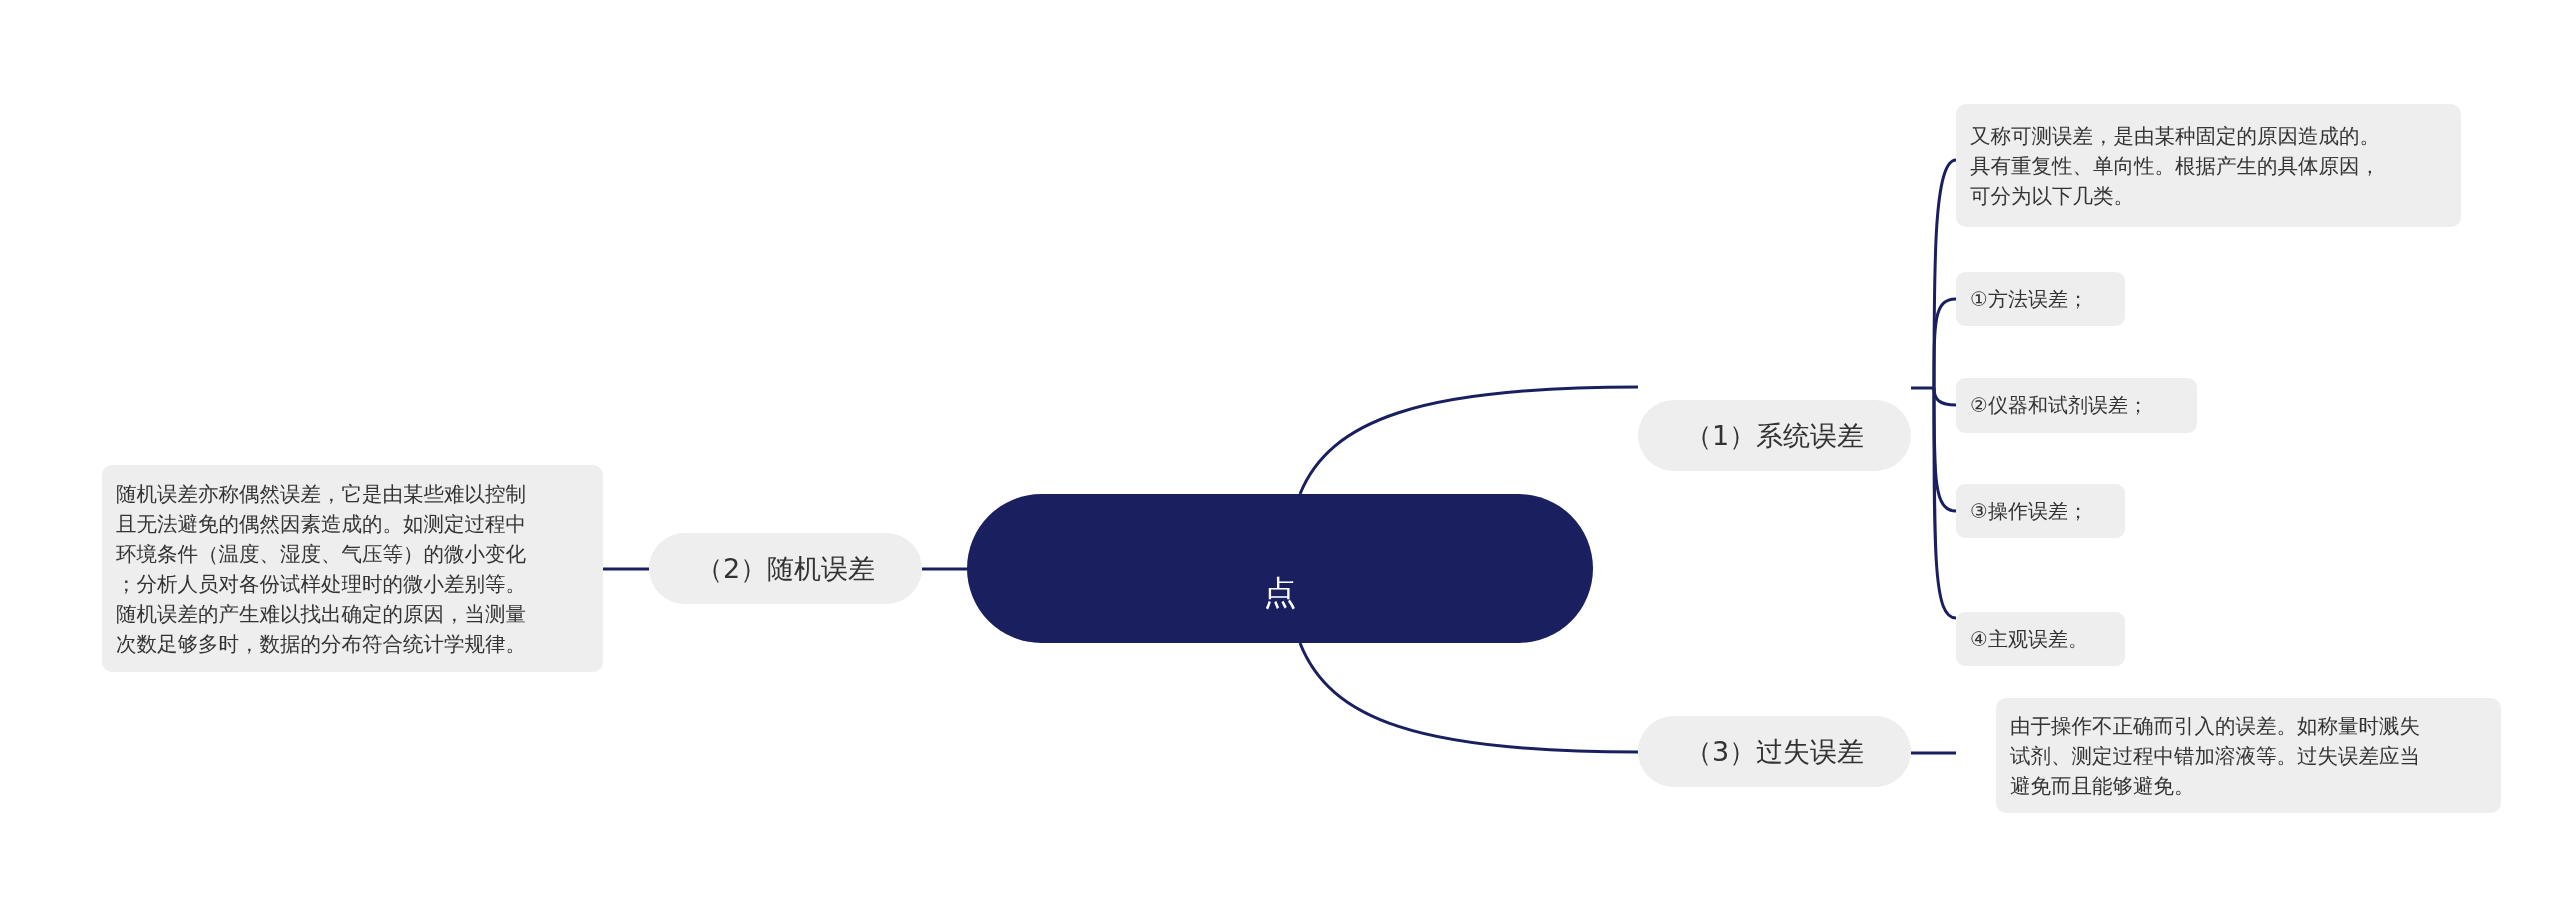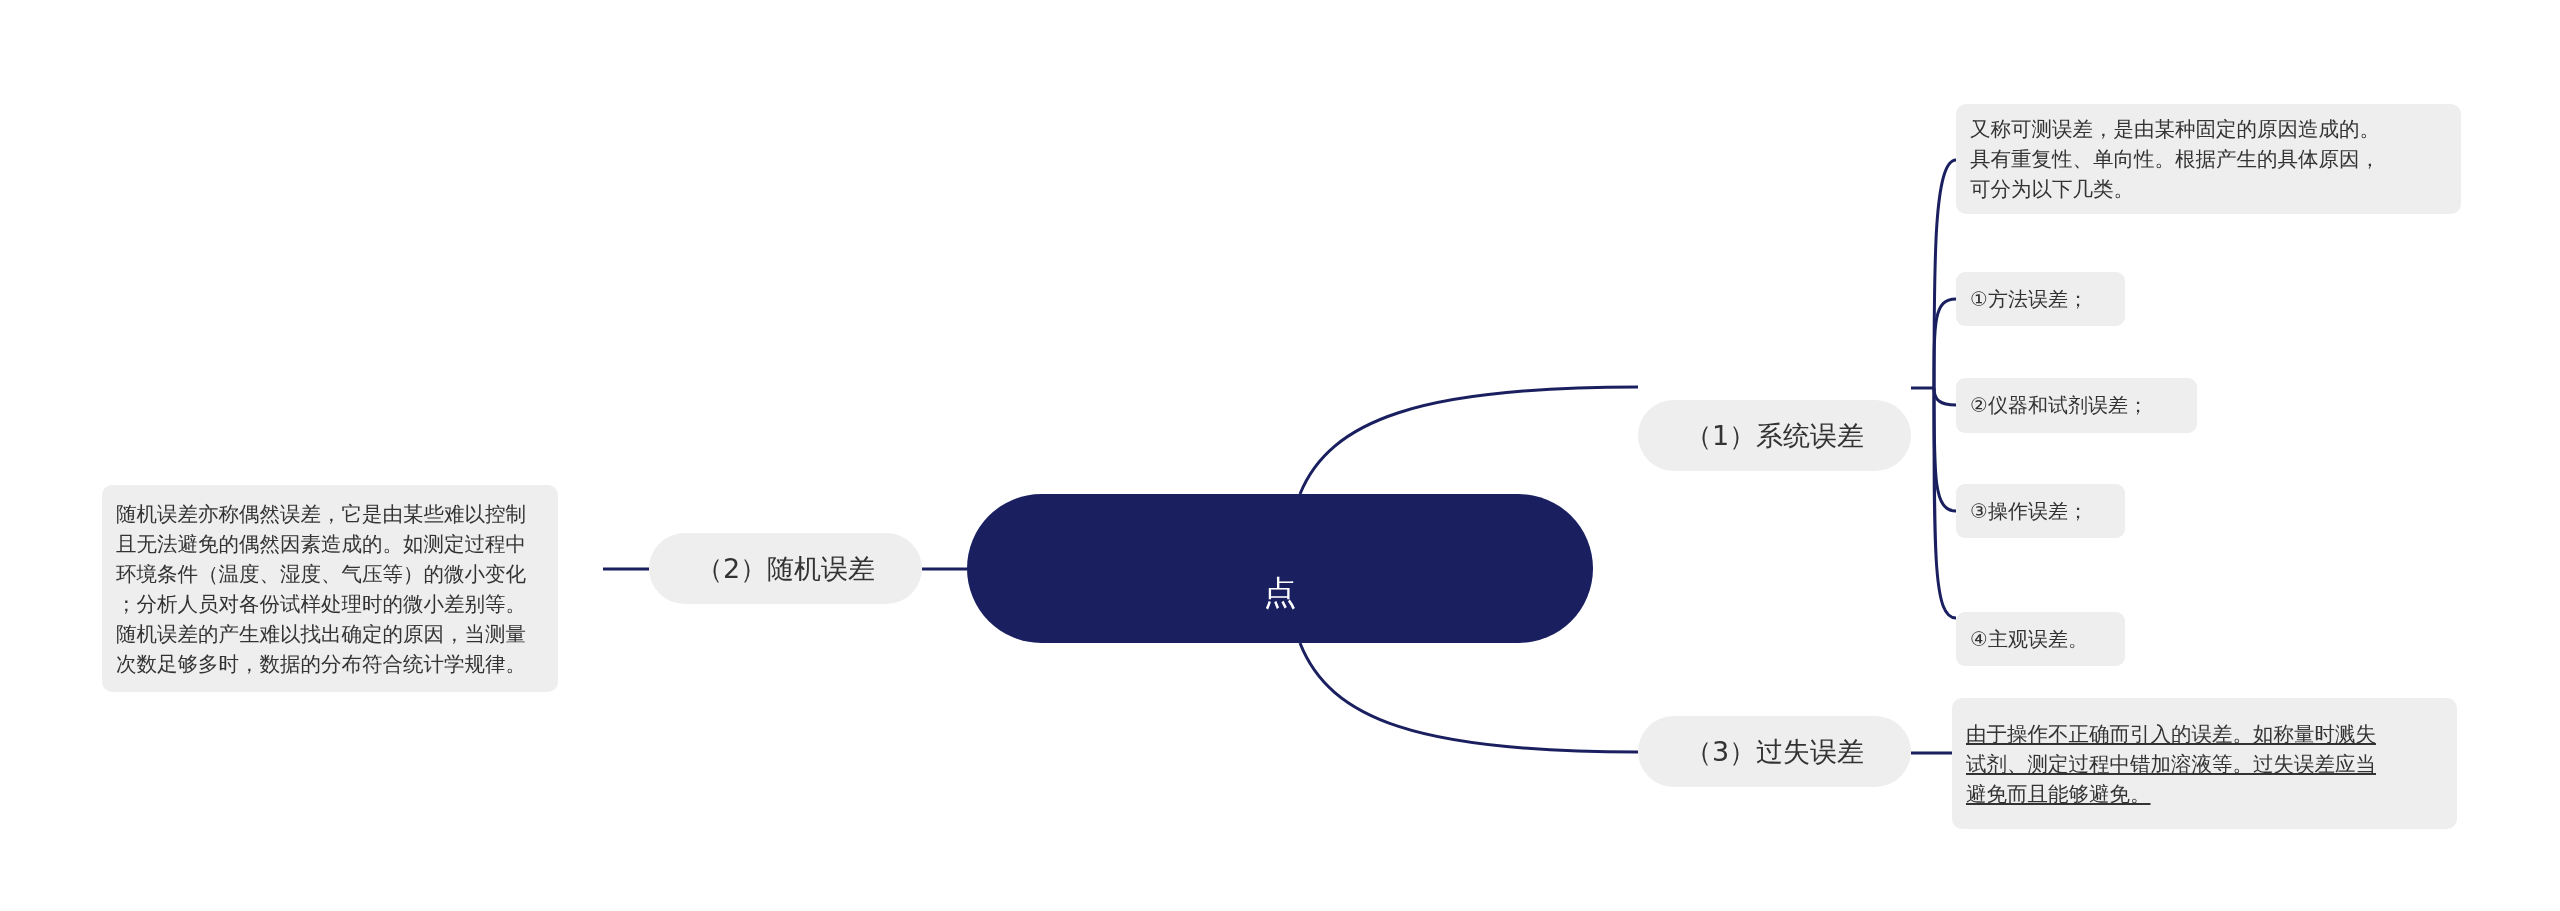--- a/index.html
+++ b/index.html
@@ -63,21 +63,21 @@
   <div>
     <br>
     <span>点</span>
   </div>
 </div>
 
 <div class="node branch" style="left:1638px; top:352px; width:273px;margin-top:48px;">
   <span>（1）系统误差</span>
 </div>
 
-<div class="node desc" style="left:1956px; top:104px; width:505px; height:110px;">
+<div class="node desc" style="left:1956px; top:104px; width:505px; height:123px;">
   <span>又称可测误差，是由某种固定的原因造成的。
 具有重复性、单向性。根据产生的具体原因，
 可分为以下几类。</span>
 </div>
 
 <div class="node leaf" style="left:1956px; top:272px; width:169px; height:54px;">
   <span>①方法误差；</span>
 </div>
 <div class="node leaf" style="left:1956px; top:378px; width:241px; height:55px;">
   <span>②仪器和试剂误差；</span>
@@ -86,30 +86,30 @@
   <span>③操作误差；</span>
 </div>
 <div class="node leaf" style="left:1956px; top:591px; width:169px; height:54px;margin-top:21px;">
   <span>④主观误差。</span>
 </div>
 
 <div class="node branch" style="left:649px; top:533px; width:273px;">
   <span>（2）随机误差</span>
 </div>
 
-<div class="node desc" style="left:102px; top:465px; width:456px; height:207px;margin-top:20px;">
+<div class="node desc" style="left:102px; top:465px; width:501px; height:207px;">
   <span>随机误差亦称偶然误差，它是由某些难以控制
 且无法避免的偶然因素造成的。如测定过程中
 环境条件（温度、湿度、气压等）的微小变化
 ；分析人员对各份试样处理时的微小差别等。
 随机误差的产生难以找出确定的原因，当测量
 次数足够多时，数据的分布符合统计学规律。</span>
 </div>
 
 <div class="node branch" style="left:1638px; top:716px; width:273px;">
   <span>（3）过失误差</span>
 </div>
 
-<div class="node desc" style="left:1952px; top:698px; width:505px; height:131px;text-decoration:underline;">
+<div class="node desc" style="left:1996px; top:698px; width:505px; height:115px;">
   <span>由于操作不正确而引入的误差。如称量时溅失
 试剂、测定过程中错加溶液等。过失误差应当
 避免而且能够避免。</span>
 </div>
 
 </body></html>

